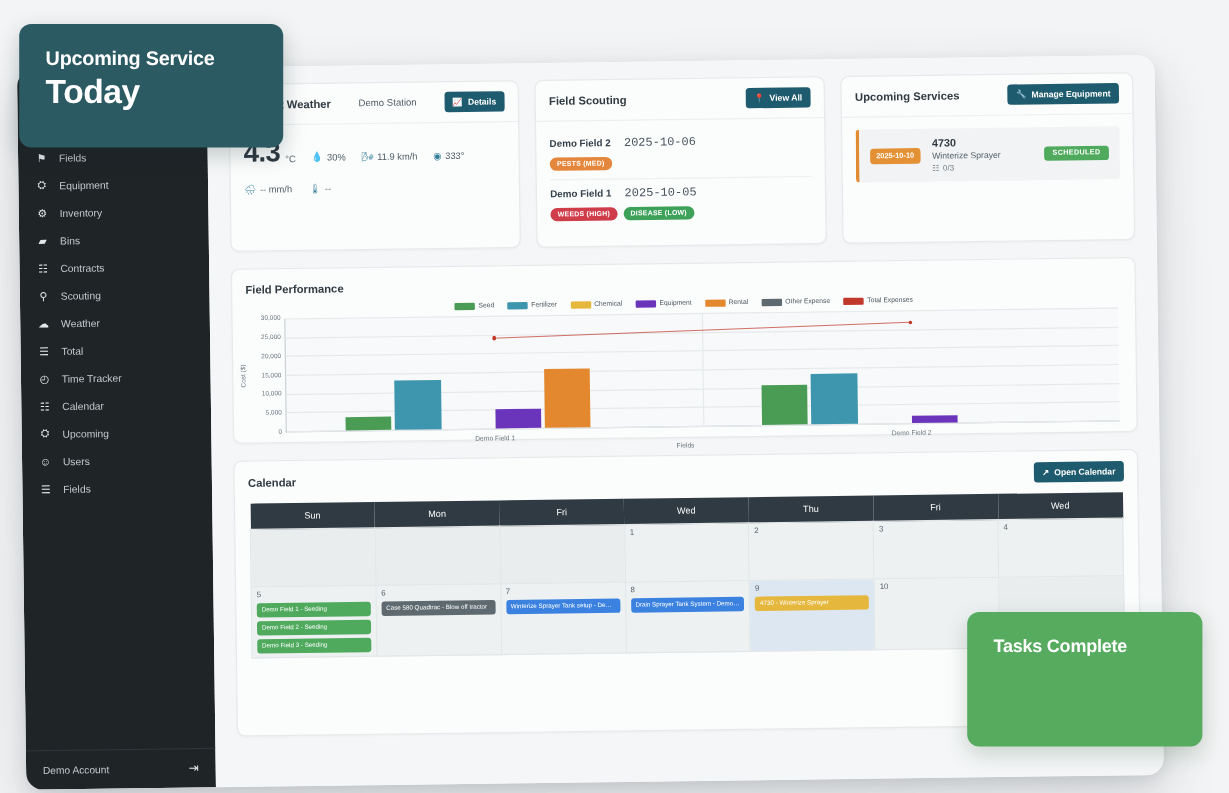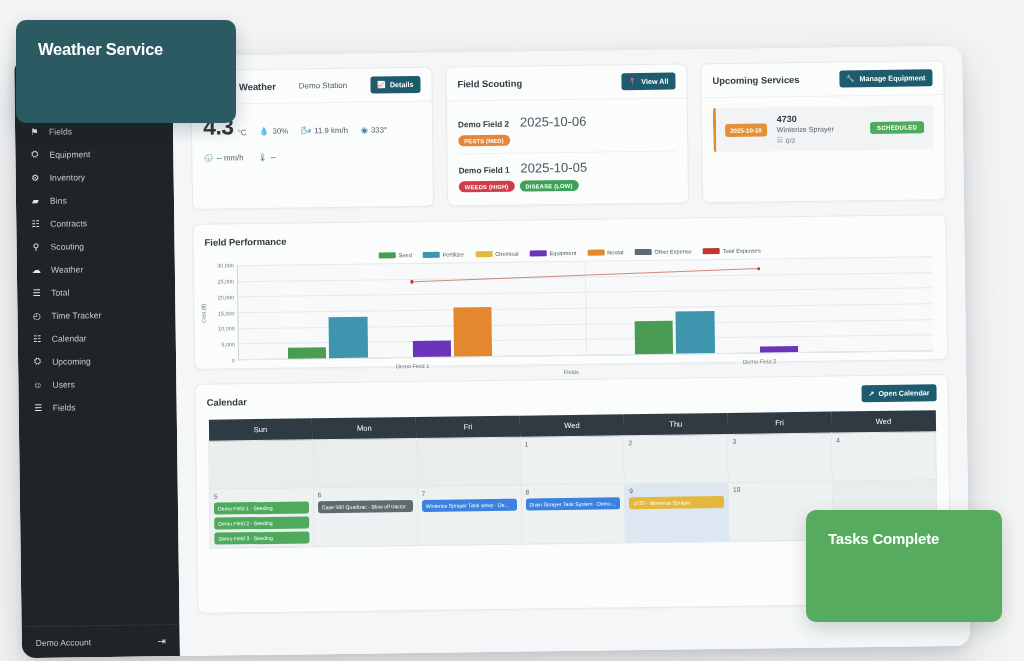--- a/index.html
+++ b/index.html
@@ -90,21 +90,21 @@
   .temp-unit { font-size: 8px; color: #5b6770; margin-left: -9px; align-self: flex-end; margin-bottom: 3px; }
   .metric { display: inline-flex; align-items: center; gap: 3px; font-size: 7.8px; color: #4f5d66; }
   .metric .gi { color: #2f7d95; font-size: 8px; }
   .weather-row2 { margin-top: 13px; display: flex; gap: 14px; }
 
   .scout-body { padding: 7px 11px; }
   .scout-entry { padding: 7px 0; border-bottom: 1px solid #eef0f1; }
   .scout-entry:last-child { border-bottom: none; }
   .scout-line { display: flex; gap: 11px; align-items: baseline; }
   .scout-field { font-size: 8.2px; font-weight: bold; color: #33404a; }
-  .scout-date { font-size: 13px; color: #4a5660; }
+  .scout-date { font-size: 10px; color: #4a5660; font-family: Liberation Mono, monospace; }
   .pills { margin-top: 5px; display: flex; gap: 5px; }
   .pill {
     border-radius: 8px; color: #fff;
     font-size: 5.8px; font-weight: bold;
     padding: 2.5px 6px; letter-spacing: .2px;
   }
 
   .svc-body { padding: 10px 11px; }
   .svc-row {
     display: flex; align-items: center; gap: 10px;
@@ -516,18 +516,19 @@
               </tr>
             </tbody>
         </table>
       </div>
     </section>
 
   </main>
 </div>
 
 <div id="callout-top">
-  <div class="c-label">Weather Service</div>
+  <div class="c-label">Upcoming Service</div>
+  <div class="c-value">Today</div>
 </div>
 
 <div id="callout-bottom">
   <div class="c-label">Tasks Complete</div>
 </div>
 
 </body></html>

